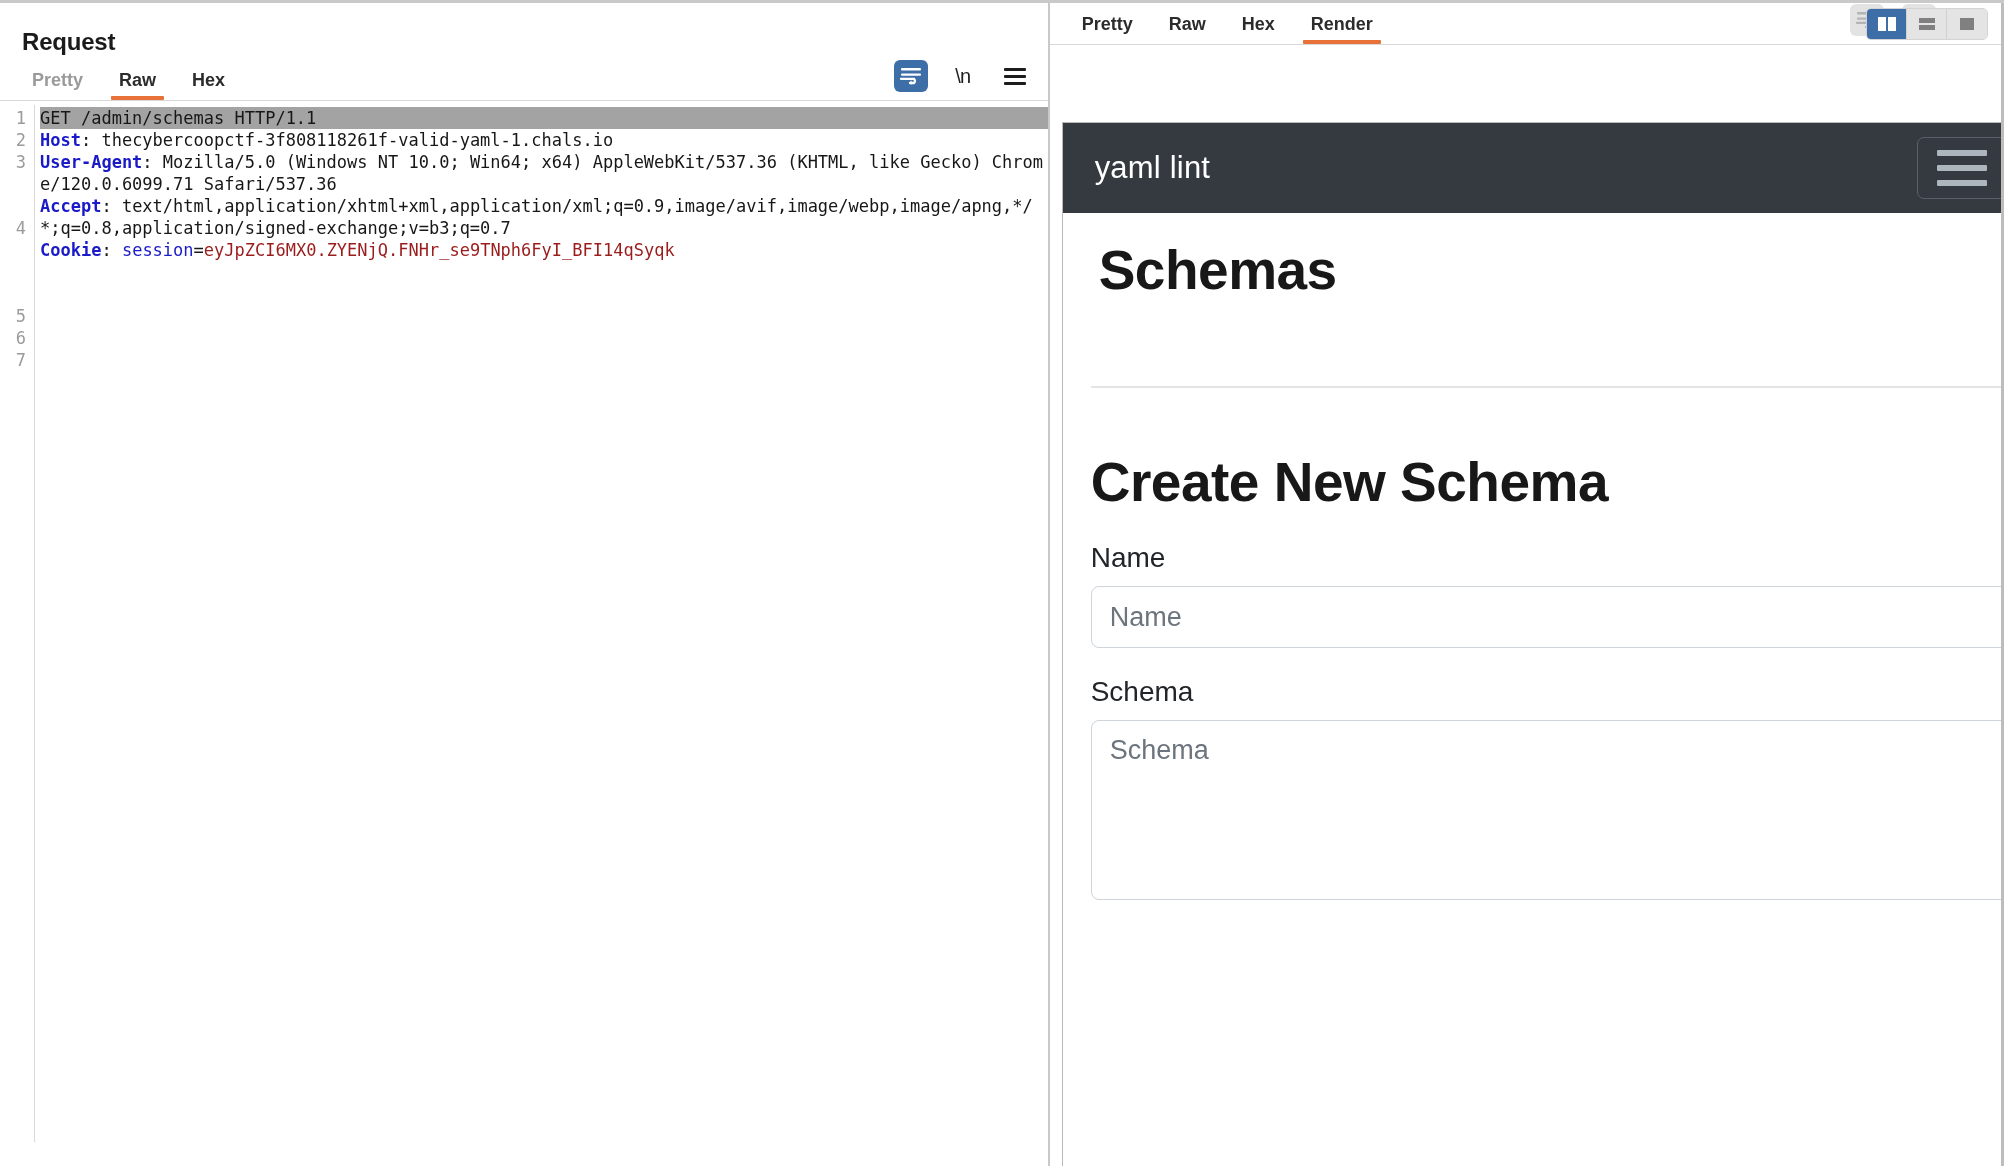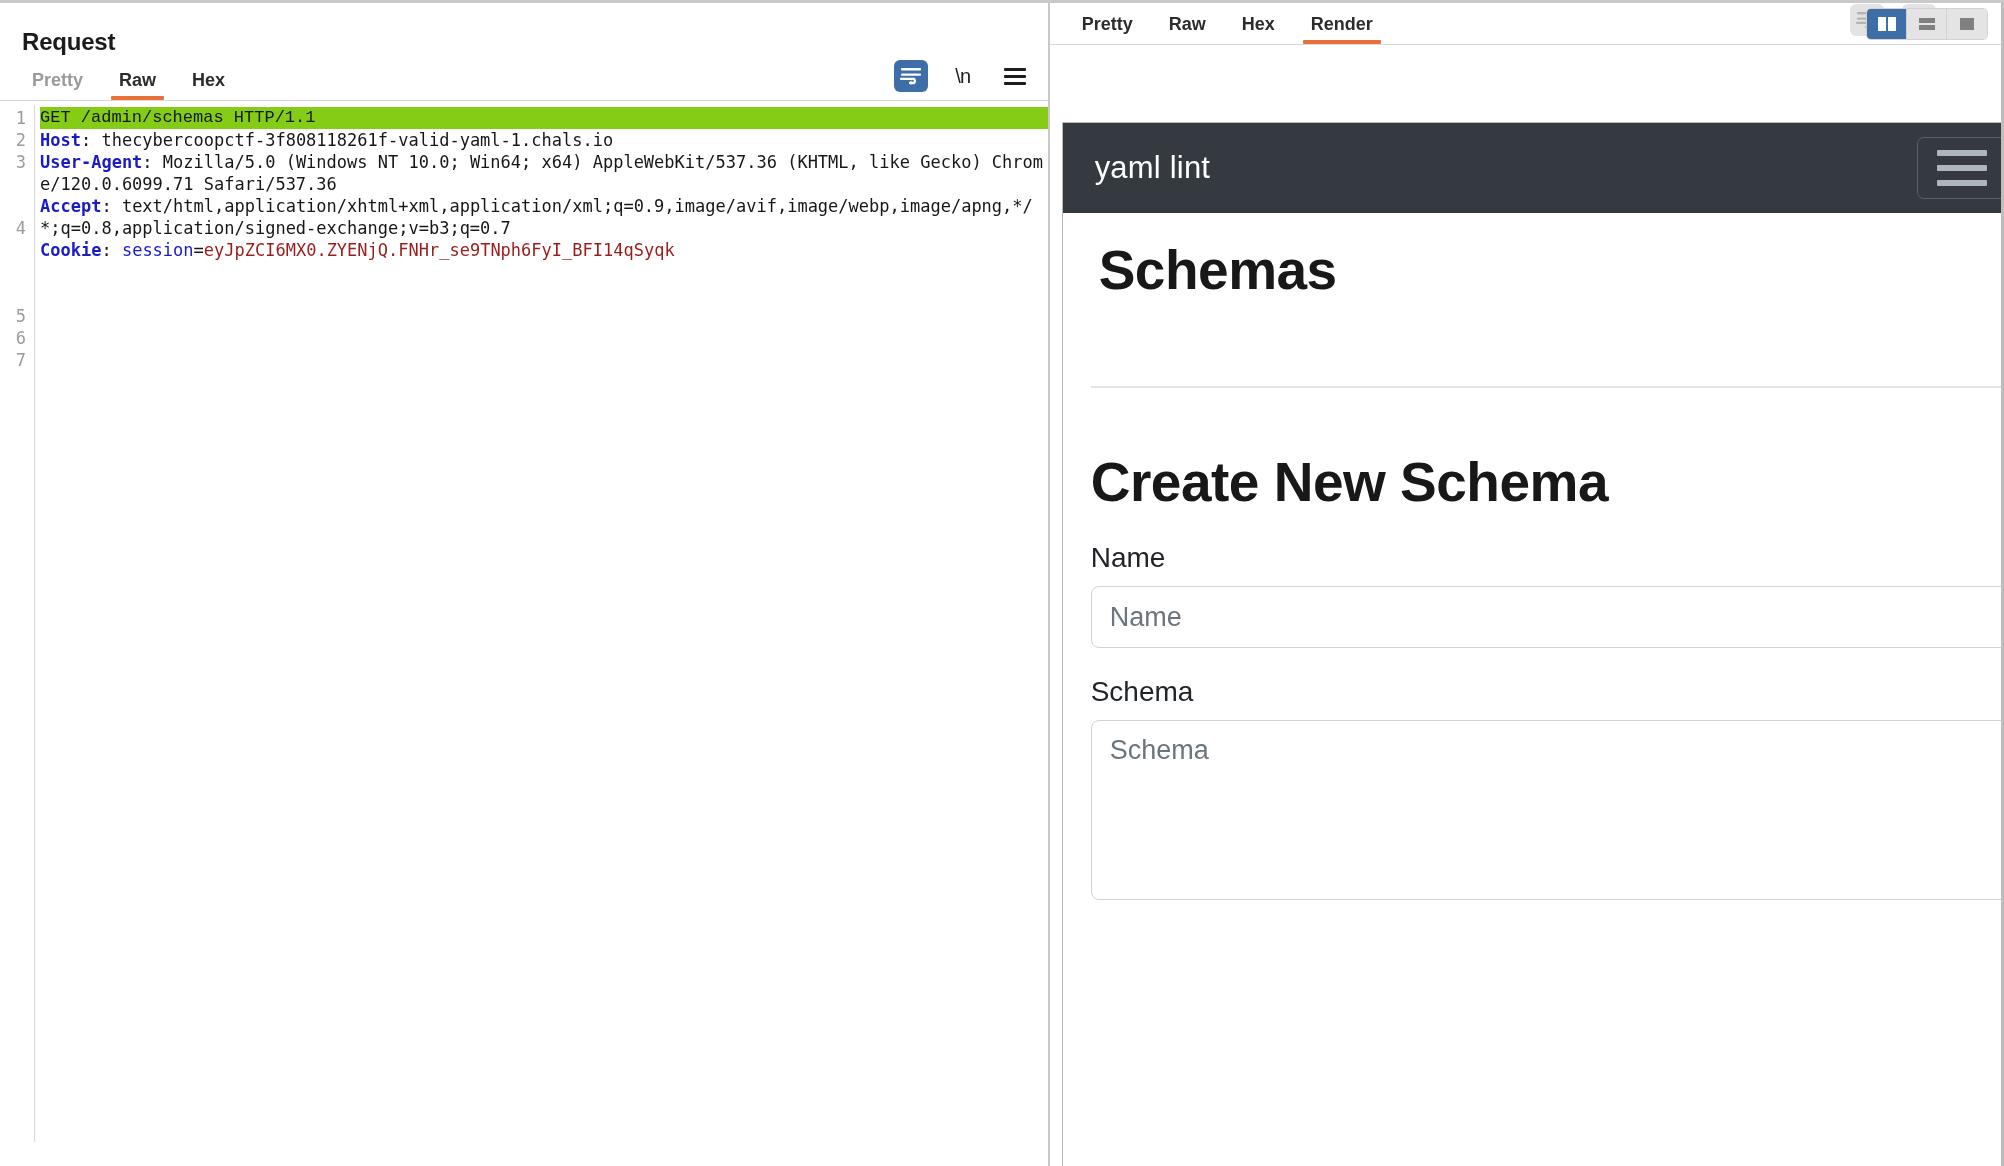--- a/index.html
+++ b/index.html
@@ -98,21 +98,21 @@
   .code {
     flex: 1 1 auto;
     font-family: "DejaVu Sans Mono", monospace;
     font-size: 17px; line-height: 22px;
     color: #171717;
     padding: 2px 0 0 5px;
     white-space: pre-wrap;
     word-break: break-all;
   }
   .code .ln { display: block; }
-  .code .hl { background: #84cc16; font-family: Liberation Mono, monospace; }
+  .code .hl { background: #a3a3a3; }
   .k-hdr { color: #1a1ac8; font-weight: bold; }
   .k-cookie-name { color: #1a1ac8; margin-top: 28px; }
   .k-cookie-val { color: #9b1c1c; }
 
   
   .layout-toggle {
     position: absolute; top: 8px; right: 16px;
     display: flex; border-radius: 5px; overflow: hidden;
     border: 1px solid #d3d3d3;
     z-index: 20;

